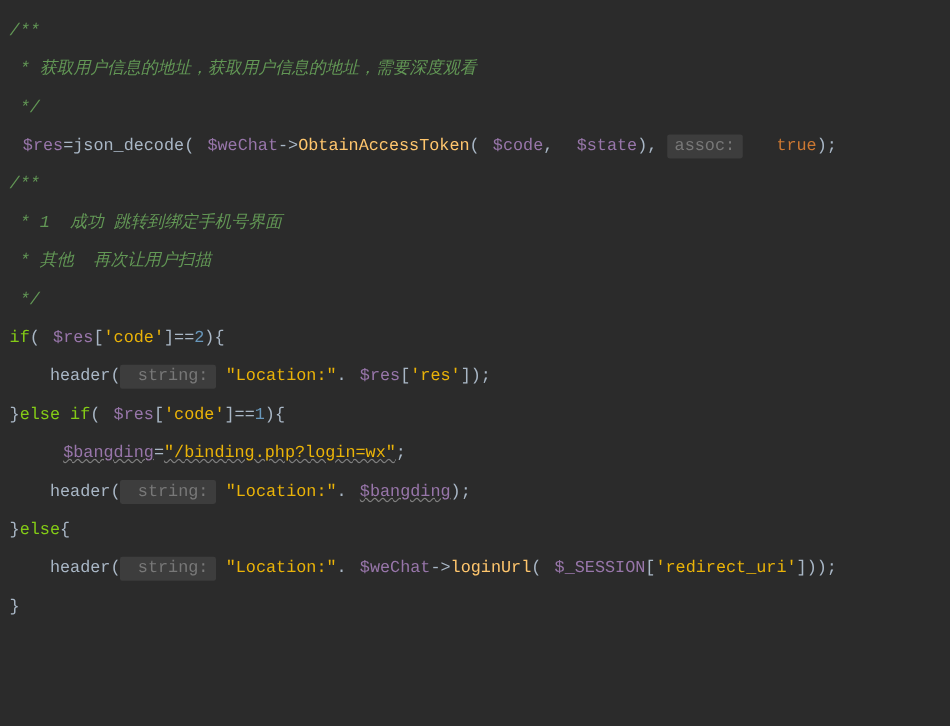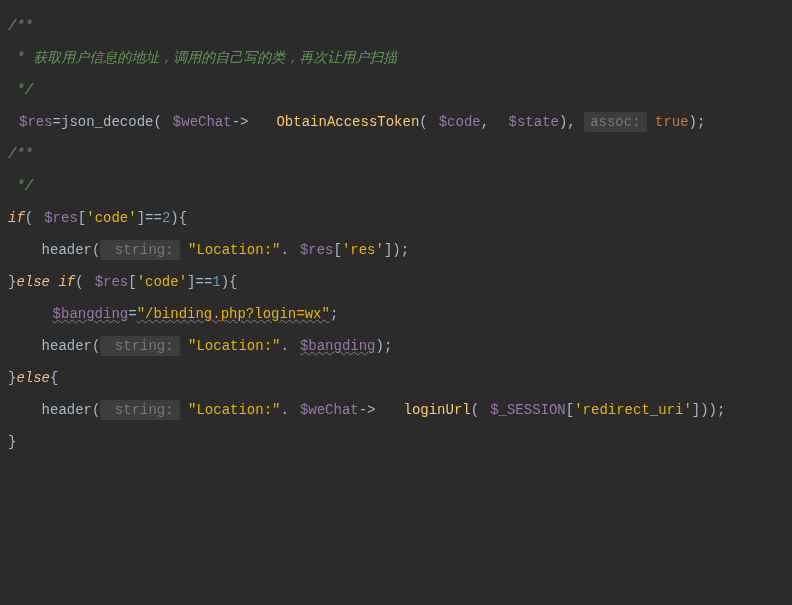--- a/index.html
+++ b/index.html
@@ -24,64 +24,65 @@
     }
     .comment {
       color: #629755;
       font-style: italic;
     }
     .var {
       color: #9876aa;
       margin-left: 11px;
     }
     .keyword {
-      color: #fdba74;
-      font-style: italic;
+      color: #84cc16;
     }
     .func {
       color: #ffc66d;
-      margin-left: 28px;
     }
     .string {
       color: #eab308;
     }
     .number {
       color: #6897bb;
     }
     .punct {
       color: #a9b7c6;
     }
     .hint {
       background: #3d3d3d;
       color: #787878;
       padding: 2px 6px;
       border-radius: 2px;
       font-style: normal;
       text-align: right;
     }
     .true {
       color: #cc7832;
+      margin-left: 20px;
     }
     .arrow {
       color: #a9b7c6;
     }
     .wavy {
       text-decoration: underline wavy #808080;
       text-decoration-thickness: 1px;
     }
   </style>
 </head>
 <body>
 
 <div>
 <span class="line comment">/**</span>
-<span class="line comment"> * 获取用户信息的地址，调用的自己写的类，再次让用户扫描</span>
+<span class="line comment"> * 获取用户信息的地址，获取用户信息的地址，需要深度观看</span>
 <span class="line comment"> */</span>
 <span class="line"><span class="var">$res</span><span class="punct">=</span><span class="punct">json_decode</span><span class="punct">(</span><span class="var">$weChat</span><span class="arrow">-&gt;</span><span class="func">ObtainAccessToken</span><span class="punct">(</span><span class="var">$code</span><span class="punct">,</span><span class="var"> $state</span><span class="punct">),</span> <span class="hint">assoc:</span><span class="true"> true</span><span class="punct">);</span></span>
 <span class="line comment">/**</span>
+<span class="line comment"> * 1  成功 跳转到绑定手机号界面</span>
+<span class="line comment"> * 其他  再次让用户扫描</span>
 <span class="line comment"> */</span>
 <span class="line"><span class="keyword">if</span><span class="punct">(</span><span class="var">$res</span><span class="punct">[</span><span class="string">'code'</span><span class="punct">]==</span><span class="number">2</span><span class="punct">){</span></span>
 <span class="line"><span>    </span><span class="punct">header</span><span class="punct">(</span><span class="hint"> string:</span><span class="string"> "Location:"</span><span class="punct">.</span><span class="var">$res</span><span class="punct">[</span><span class="string">'res'</span><span class="punct">]);</span></span>
 <span class="line"><span class="punct">}</span><span class="keyword">else </span><span class="keyword">if</span><span class="punct">(</span><span class="var">$res</span><span class="punct">[</span><span class="string">'code'</span><span class="punct">]==</span><span class="number">1</span><span class="punct">){</span></span>
 <span class="line"><span>    </span><span class="var wavy">$bangding</span><span class="punct">=</span><span class="string wavy">"/binding.php?login=wx"</span><span class="punct">;</span></span>
 <span class="line"><span>    </span><span class="punct">header</span><span class="punct">(</span><span class="hint"> string:</span><span class="string"> "Location:"</span><span class="punct">.</span><span class="var wavy">$bangding</span><span class="punct">);</span></span>
 <span class="line"><span class="punct">}</span><span class="keyword">else</span><span class="punct">{</span></span>
 <span class="line"><span>    </span><span class="punct">header</span><span class="punct">(</span><span class="hint"> string:</span><span class="string"> "Location:"</span><span class="punct">.</span><span class="var">$weChat</span><span class="arrow">-&gt;</span><span class="func">loginUrl</span><span class="punct">(</span><span class="var">$_SESSION</span><span class="punct">[</span><span class="string">'redirect_uri'</span><span class="punct">]));</span></span>
 <span class="line"><span class="punct">}</span></span>
 </div>

